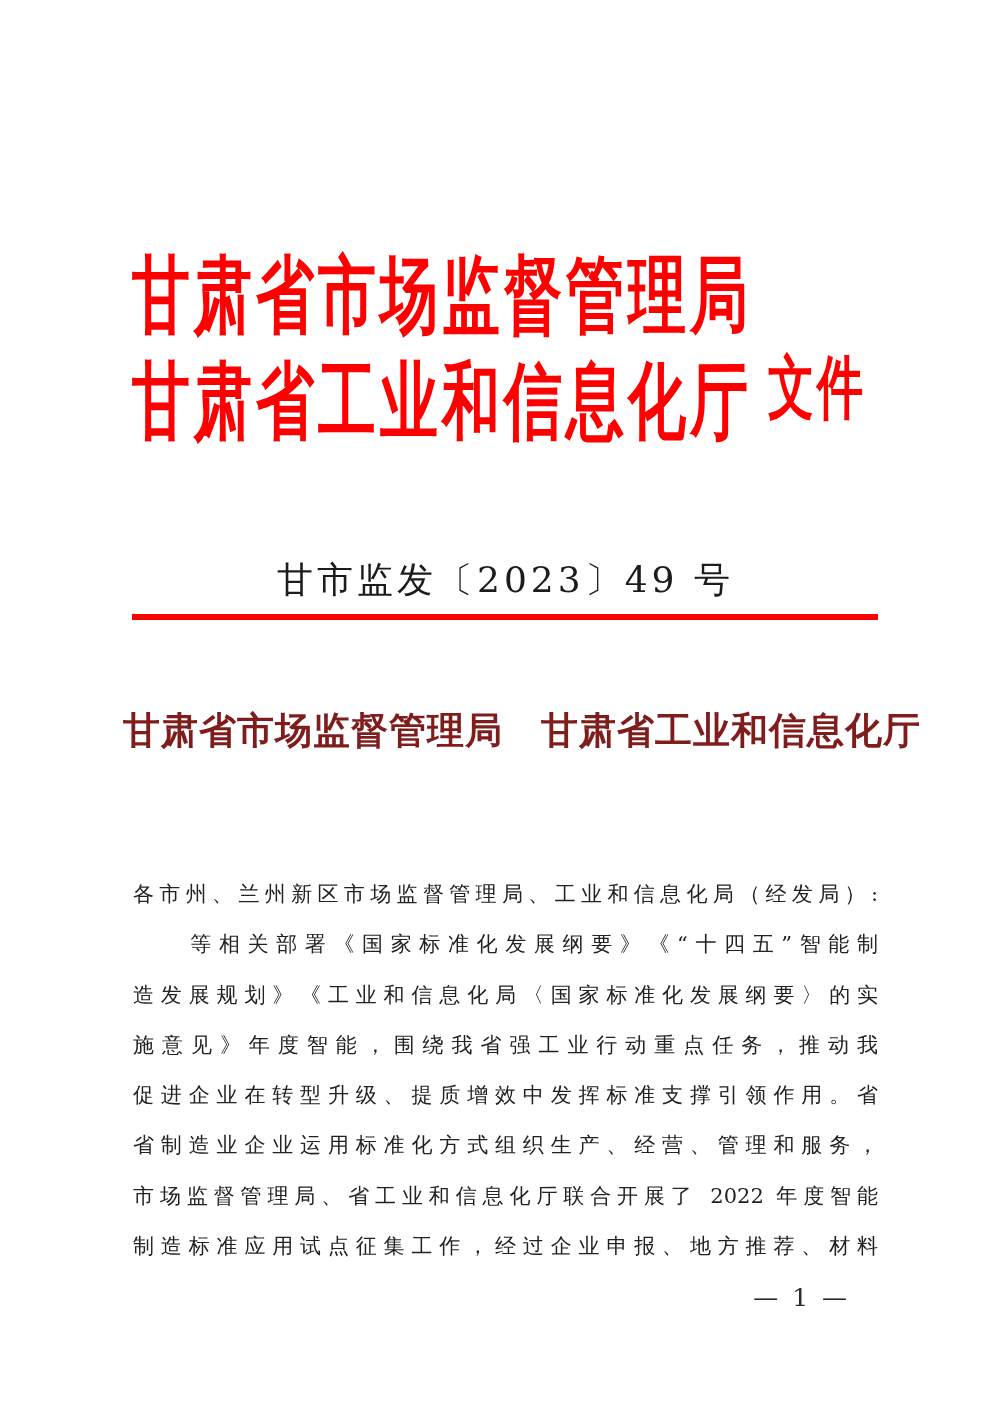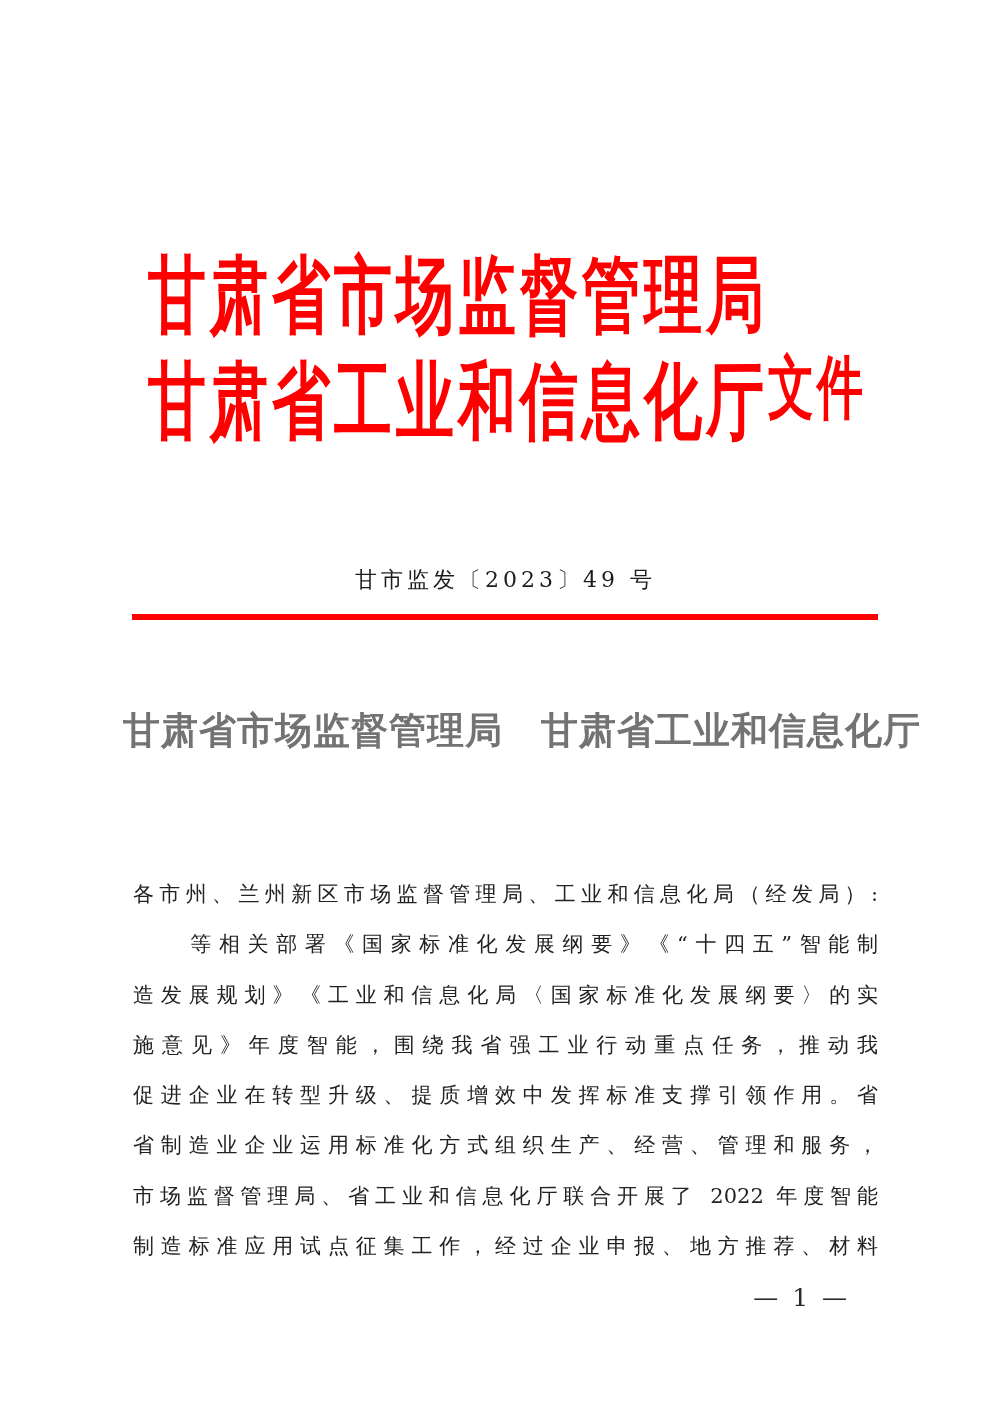--- a/index.html
+++ b/index.html
@@ -9,21 +9,21 @@
     width: 1000px;
     height: 1414px;
     margin: 0 auto;
     background: #ffffff;
     overflow: hidden;
     font-family: "DejaVu Serif", "Liberation Serif", serif;
   }
   
   .letterhead {
     position: absolute;
-    left: 148px;
+    left: 132px;
     top: 242px;
     width: 730px;
     height: 215px;
   }
   .org-line {
     height: 106px;
     line-height: 106px;
     font-size: 58px;
     font-weight: bold;
     letter-spacing: 4px;
@@ -44,42 +44,42 @@
     transform: scaleY(1.5);
     transform-origin: 0 0;
   }
   
   .doc-number {
     position: absolute;
     left: 133px;
     top: 560px;
     width: 745px;
     text-align: center;
-    font-size: 22px;
+    font-size: 36px;
     letter-spacing: 4px;
     color: #1c1c1c;
     line-height: 40px;
   }
   
   .red-rule {
     position: absolute;
     left: 132px;
     top: 614px;
     width: 746px;
     height: 6px;
     background: var(--accent, #ff0000);
   }
   
   .title-block {
     position: absolute;
     left: 123px;
     top: 704px;
     width: 765px;
     text-align: center;
-    color: #737373;
+    color: #7f1d1d;
     font-weight: bold;
   }
   .title-line {
     font-size: 37px;
     line-height: 52px;
     letter-spacing: 1px;
     white-space: nowrap;
   }
   
   .body-block {

